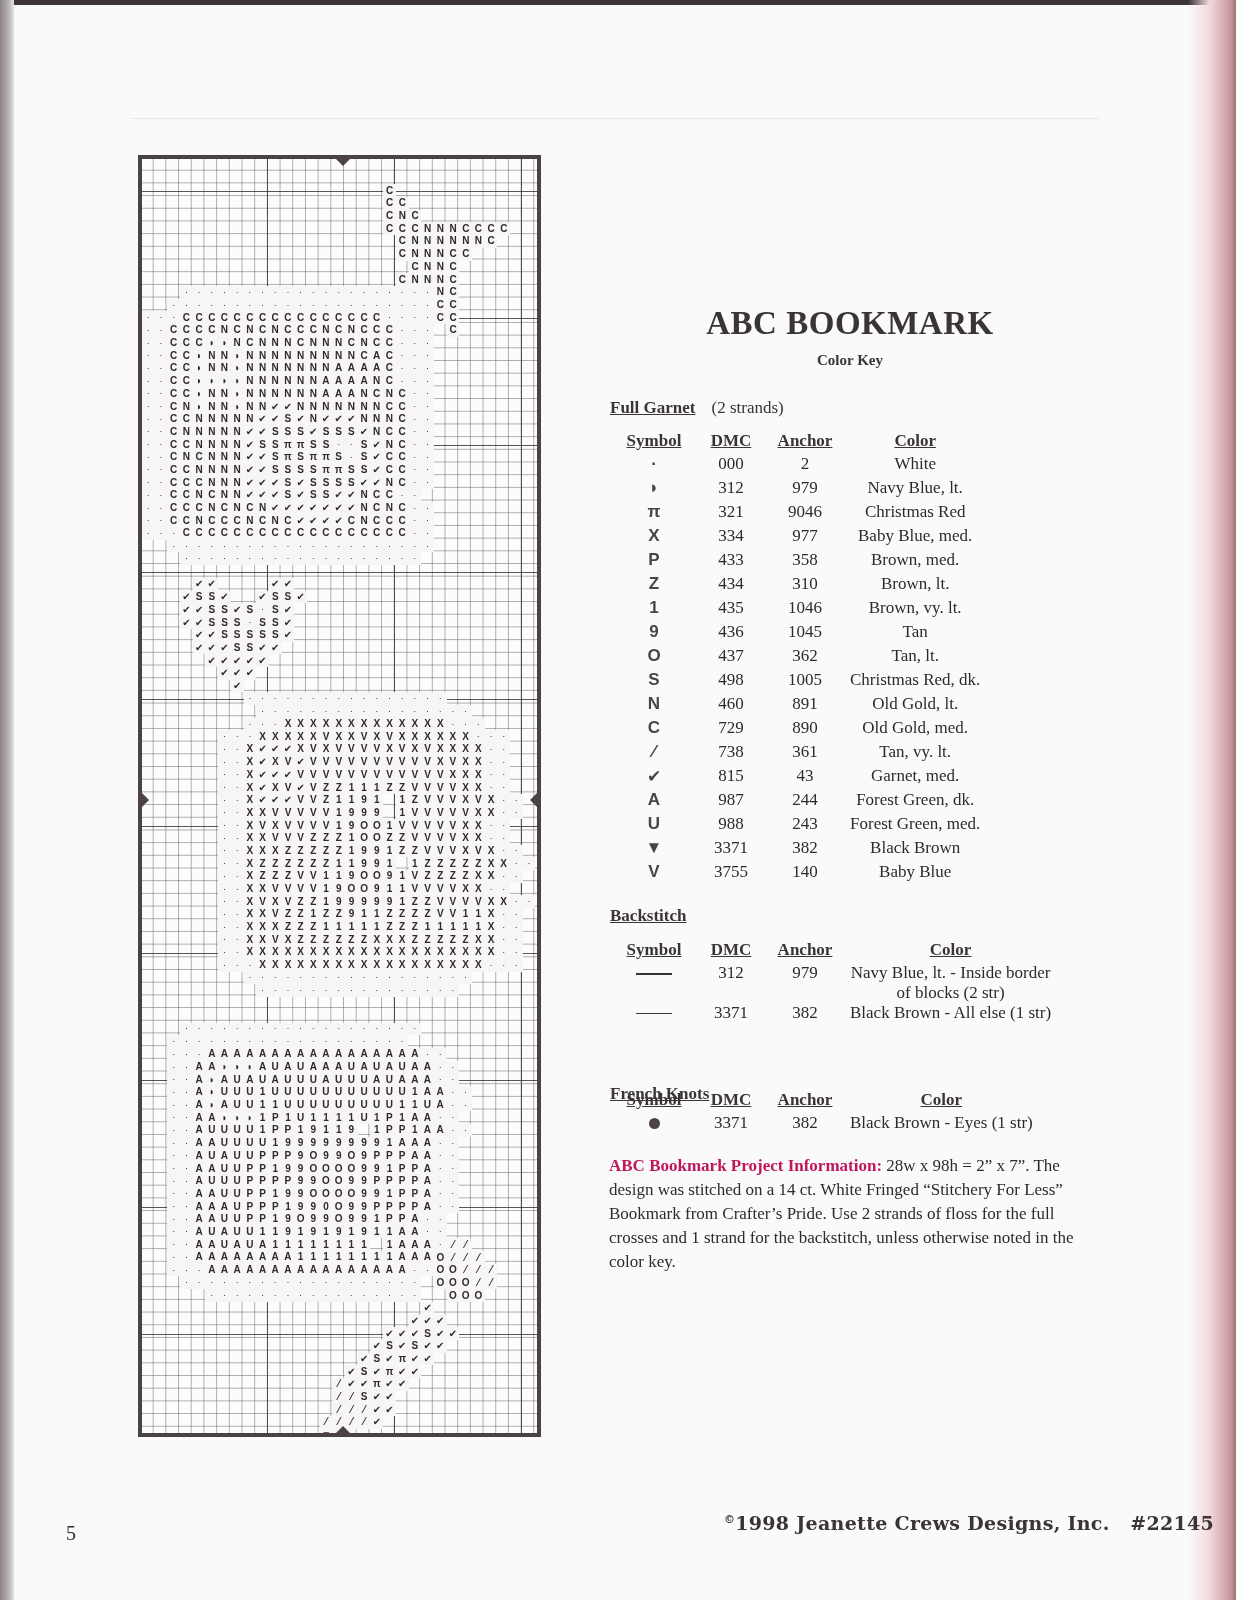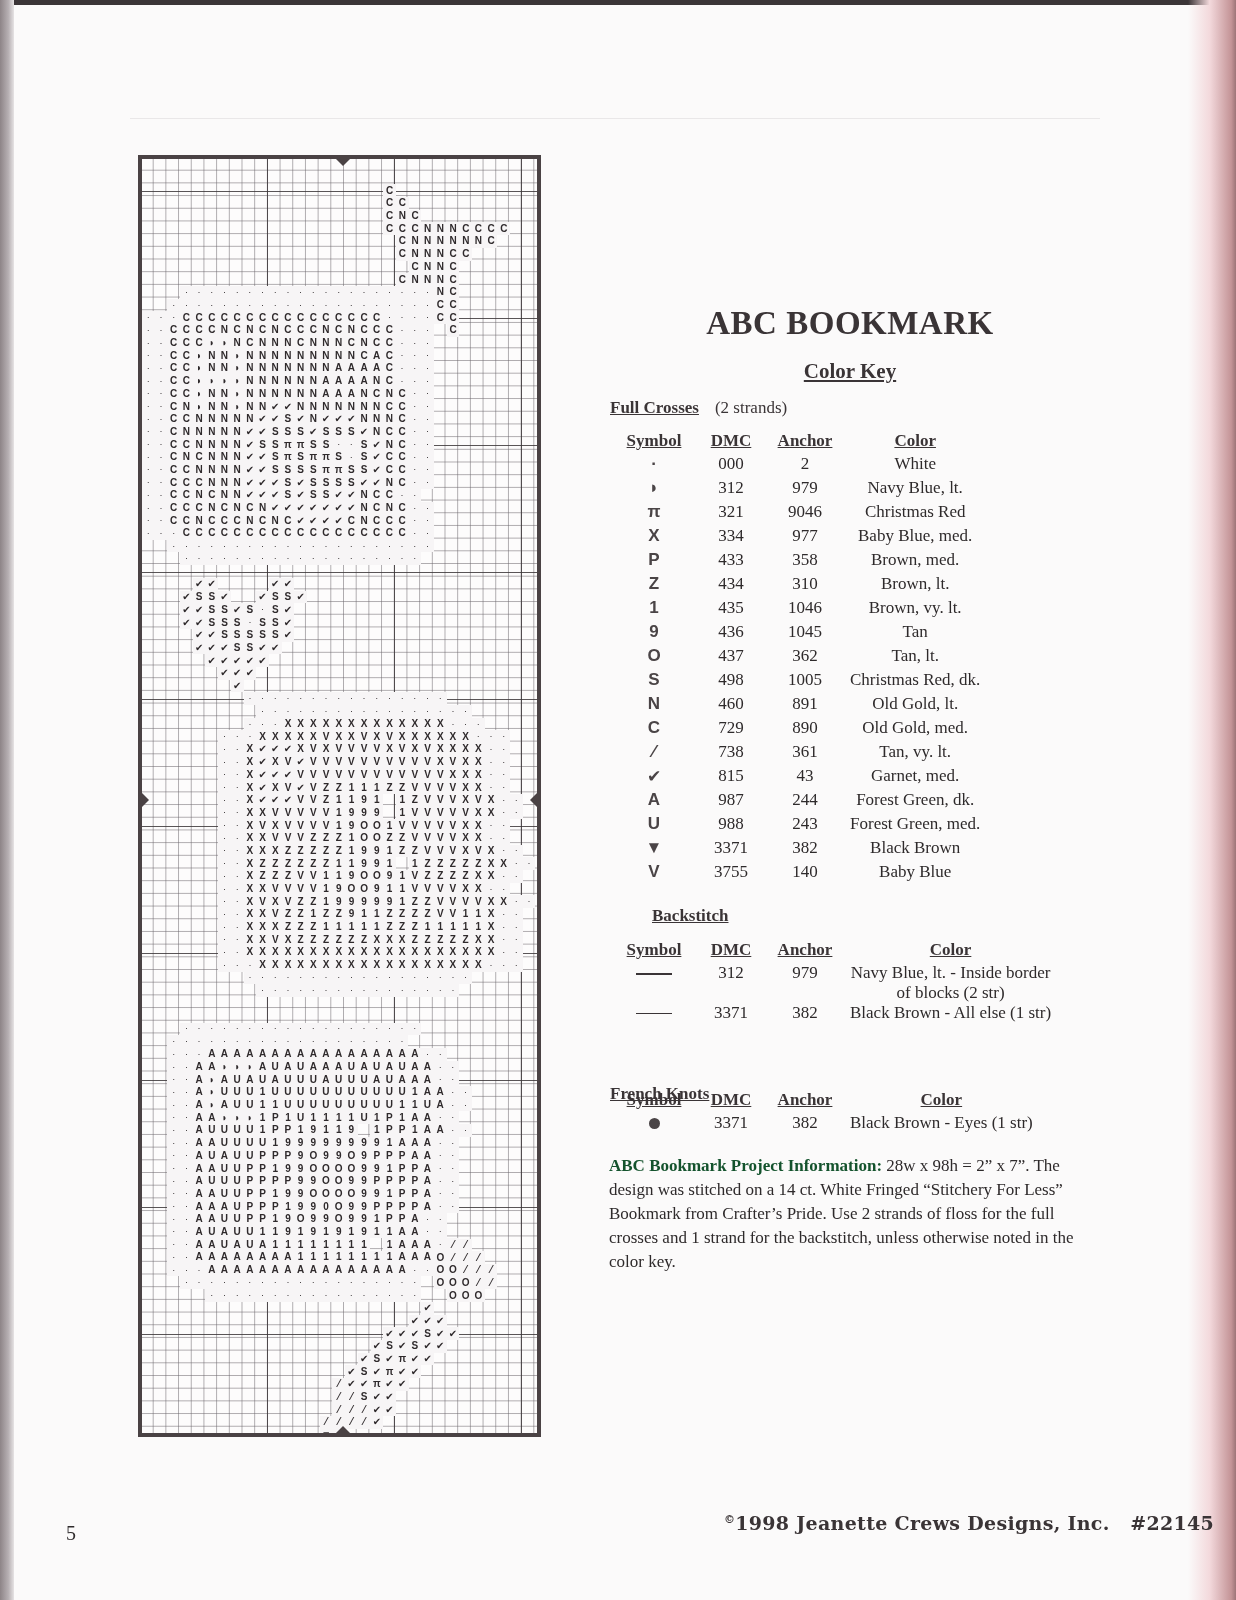--- a/index.html
+++ b/index.html
@@ -48,36 +48,36 @@
   .marker {
     position: absolute; width: 0; height: 0; border-style: solid;
   }
   .marker.top { left: 190px; top: -4px; border-width: 11px 11px 0 11px; border-color: #4a4244 transparent transparent transparent; }
   .marker.bottom { left: 190px; bottom: -4px; border-width: 0 11px 11px 11px; border-color: transparent transparent #4a4244 transparent; }
   .marker.left { left: -4px; top: 630px; border-width: 11px 0 11px 11px; border-color: transparent transparent transparent #4a4244; }
   .marker.right { right: -4px; top: 630px; border-width: 11px 11px 11px 0; border-color: transparent #4a4244 transparent transparent; }
 
   
   .title { position: absolute; left: 600px; top: 305px; width: 500px; text-align: center; font-size: 33px; font-weight: bold; letter-spacing: 0.5px; color: #3a3436; }
-  .subtitle { position: absolute; left: 600px; top: 352px; width: 500px; text-align: center; font-size: 21px; font-weight: bold; text-decoration: underline; color: #3a3436; margin-top: 7px; }
+  .subtitle { position: absolute; left: 600px; top: 352px; width: 500px; text-align: center; font-size: 15px; font-weight: bold; color: #3a3436; }
   .section-head { position: absolute; left: 610px; font-size: 17px; font-weight: bold; text-decoration: underline; color: #3a3436; }
   .section-note { font-weight: normal; text-decoration: none; margin-left: 16px; display: inline-block; }
   table.key { position: absolute; left: 610px; border-collapse: collapse; font-size: 17px; color: #2e2a2b; }
   table.key th { font-weight: bold; text-decoration: underline; text-align: center; padding: 0; height: 26px; color: #3a3436; }
   table.key td { padding: 0; height: 24px; vertical-align: top; }
   .c-sym { width: 88px; text-align: center; font-family: "Liberation Sans", "DejaVu Sans", sans-serif; font-weight: bold; font-size: 17px; color: #4a4446; }
   .c-dmc { width: 66px; text-align: center; margin-left: 20px; }
   .c-anc { width: 82px; text-align: center; margin-left: 12px; }
   .c-col { text-align: center; padding-left: 4px !important; }
   th.c-sym { font-family: "Liberation Serif", serif; font-size: 17px; text-align: left; }
   th.c-dmc, th.c-anc { text-align: left; }
   .line-sym { display: inline-block; width: 36px; border-top: 2px solid #3a3436; vertical-align: middle; }
   .knot { display: inline-block; width: 11px; height: 11px; border-radius: 50%; background: #4a4446; vertical-align: middle; }
   .info { position: absolute; left: 609px; top: 1154px; width: 480px; font-size: 17px; line-height: 24px; color: #2e2a2b; }
-  .info b { font-weight: bold; color: #14532d; }
+  .info b { font-weight: bold; color: #be185d; }
   .page-num { position: absolute; left: 66px; top: 1522px; font-size: 20px; }
   .footer { position: absolute; left: 724px; top: 1512px; font-size: 19px; font-family: "DejaVu Serif", serif; font-weight: bold; letter-spacing: 0.3px; color: #3a3436; }
   .footer sup { font-size: 11px; }
   .faint { position:absolute; left: 130px; top: 118px; width: 970px; height: 1px; background: rgba(180,175,178,0.25); }
 </style>
 </head>
 <body>
 
 <div class="top-edge"></div>
 <div class="left-edge"></div>
@@ -2371,21 +2371,21 @@
   <div class="marker top"></div>
   <div class="marker bottom"></div>
   <div class="marker left"></div>
   <div class="marker right"></div>
 </div>
 
 <div class="title">ABC BOOKMARK</div>
 <div class="subtitle">Color Key</div>
 
 <div class="section-head" style="top:398px;">
-  <span>Full Crosses</span><span class="section-note">(2 strands)</span>
+  <span>Full Garnet</span><span class="section-note">(2 strands)</span>
 </div>
 <table class="key" style="top:428px;">
   <thead>
     <tr>
       <th class="c-sym">Symbol</th>
       <th class="c-dmc">DMC</th>
       <th class="c-anc">Anchor</th>
       <th class="c-col">Color</th>
     </tr>
   </thead>
@@ -2494,21 +2494,21 @@
       </tr>
       <tr>
         <td class="c-sym">V</td>
         <td class="c-dmc">3755</td>
         <td class="c-anc">140</td>
         <td class="c-col">Baby Blue</td>
       </tr>
     </tbody>
 </table>
 
-<div class="section-head" style="top:906px;margin-left:42px;">Backstitch</div>
+<div class="section-head" style="top:906px;">Backstitch</div>
 <table class="key" style="top:937px;">
   <thead>
     <tr>
       <th class="c-sym">Symbol</th>
       <th class="c-dmc">DMC</th>
       <th class="c-anc">Anchor</th>
       <th class="c-col">Color</th>
     </tr>
   </thead>
   <tbody>

